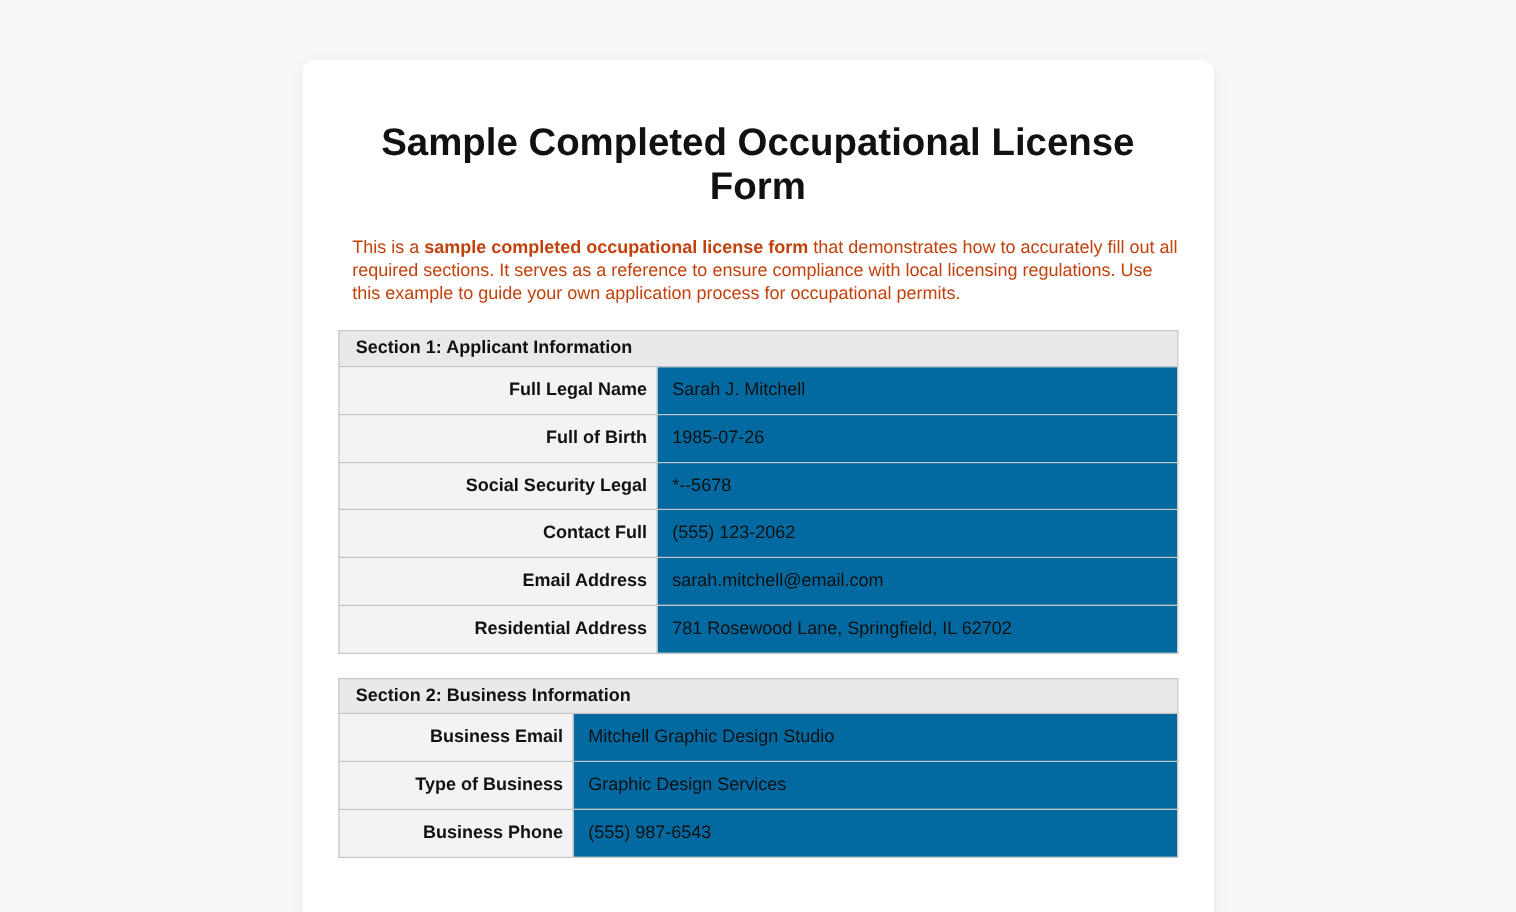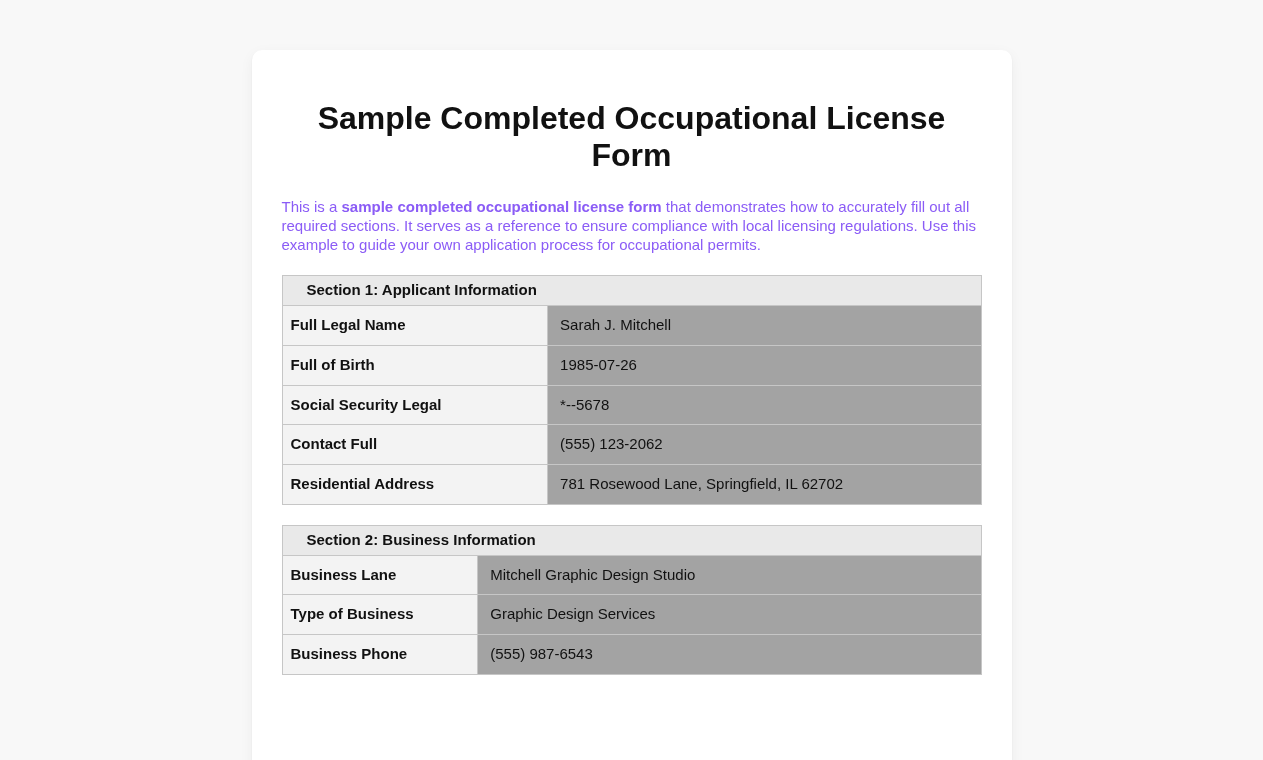--- a/index.html
+++ b/index.html
@@ -26,49 +26,49 @@
     font-size: 32px;
     line-height: 1.16;
     font-weight: bold;
     text-align: center;
     margin: 20px 0 24px 0;
     color: #111;
   }
   p.intro {
     font-size: 15px;
     line-height: 1.25;
-    margin: 0 0 21px 0;
-    color: #8b5cf6;
+    margin: 0 0 21px 12px;
+    color: #c2410c;
   }
   p.intro strong { font-weight: bold; }
   table.info-table {
     width: 100%;
     border-collapse: collapse;
     margin: 0 0 20px 0;
     font-size: 15px;
     line-height: 1.25;
   }
   table.info-table th,
   table.info-table td {
     border: 1px solid #c6c6c6;
   }
   table.info-table thead th.section-header {
     background: #e9e9e9;
     text-align: left;
     font-weight: bold;
-    padding: 5px 24px;
+    padding: 5px 14px;
   }
   table.info-table tbody th.field-label {
     background: #f3f3f3;
-    text-align: left;
+    text-align: right;
     font-weight: bold;
     padding: 10px 8px;
   }
   table.info-table tbody td.field-value {
-    background: #a3a3a3;
+    background: #0369a1;
     text-align: left;
     padding: 10px 12px;
   }
   
   table.info-table.s0 col.label-col { width: 38%; }
   table.info-table.s1 col.label-col { width: 28%; }
 </style>
 </head>
 <body>
 
@@ -99,38 +99,42 @@
           </tr>
           <tr>
             <th class="field-label">Social Security Legal</th>
             <td class="field-value">*--5678</td>
           </tr>
           <tr>
             <th class="field-label">Contact Full</th>
             <td class="field-value">(555) 123-2062</td>
           </tr>
           <tr>
+            <th class="field-label">Email Address</th>
+            <td class="field-value">sarah.mitchell@email.com</td>
+          </tr>
+          <tr>
             <th class="field-label">Residential Address</th>
             <td class="field-value">781 Rosewood Lane, Springfield, IL 62702</td>
           </tr>
         </tbody>
       </table>
       <table class="info-table s1">
         <colgroup>
           <col class="label-col">
           <col>
         </colgroup>
         <thead>
           <tr>
             <th class="section-header" colspan="2">Section 2: Business Information</th>
           </tr>
         </thead>
         <tbody>
           <tr>
-            <th class="field-label">Business Lane</th>
+            <th class="field-label">Business Email</th>
             <td class="field-value">Mitchell Graphic Design Studio</td>
           </tr>
           <tr>
             <th class="field-label">Type of Business</th>
             <td class="field-value">Graphic Design Services</td>
           </tr>
           <tr>
             <th class="field-label">Business Phone</th>
             <td class="field-value">(555) 987-6543</td>
           </tr>

